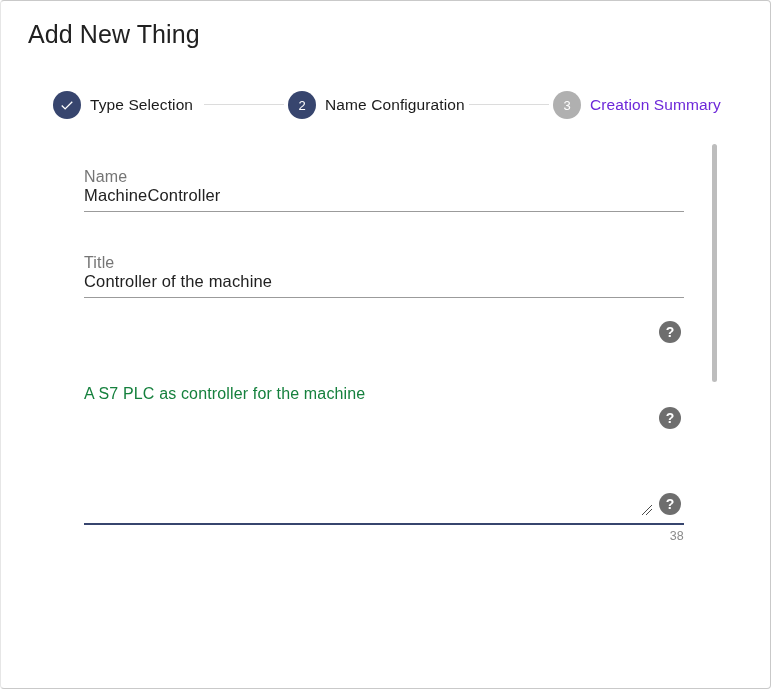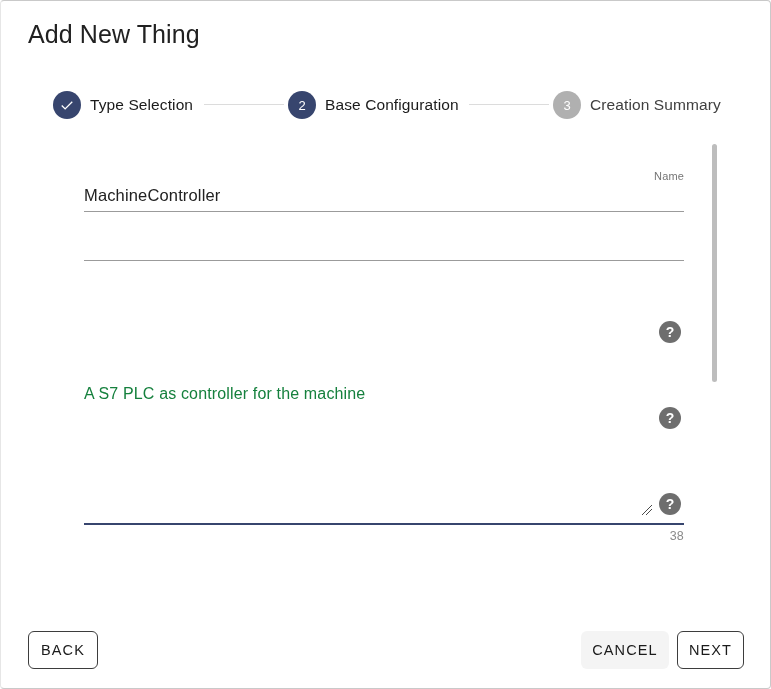--- a/index.html
+++ b/index.html
@@ -71,21 +71,21 @@
     flex: none;
   }
   .step-circle.done, .step-circle.active { background: #37456e; }
   .step-circle.upcoming { background: #b0b0b0; }
   .step-label {
     margin-left: 9px;
     font-size: 15.5px;
     letter-spacing: 0.1px;
   }
   .step-label.strong { color: #1b1b1b; font-weight: 500; text-align: right; }
-  .step-label.muted  { color: #404040; font-weight: 400; }
+  .step-label.muted  { color: #6d28d9; font-weight: 400; }
   .step-check {
     display: block;
     width: 16px;
     height: 16px;
   }
   .connector {
     position: absolute;
     top: 17px;
     height: 1px;
     background: #dcdcdc;
@@ -104,25 +104,24 @@
     width: 771px;
     height: 480px;
   }
 
   .field {
     position: absolute;
     left: 83px;
     width: 600px;
   }
   .field-label {
-    font-size: 11px;
+    font-size: 16px;
     line-height: 15px;
     color: #757575;
     letter-spacing: 0.15px;
-    text-align: right;
   }
   .field-label.focused { color: #3b5ca8; }
   .field-value {
     margin-top: 0;
     font-size: 16.5px;
     line-height: 22px;
     color: #212121;
     letter-spacing: 0.15px;
     height: 22px;
     overflow: hidden;
@@ -255,39 +254,41 @@
       <div class="step-circle done">
         <svg class="step-check" viewBox="0 0 24 24" aria-hidden="true">
           <path d="M9.2 16.4 4.8 12l-1.4 1.4 5.8 5.8L20.6 7.8 19.2 6.4z" fill="#ffffff"></path>
         </svg>
       </div>
       <div class="step-label strong">Type Selection</div>
     </div>
 
     <div class="step" id="step-2">
       <div class="step-circle active">2</div>
-      <div class="step-label strong">Base Configuration</div>
+      <div class="step-label strong">Name Configuration</div>
     </div>
 
     <div class="step" id="step-3">
       <div class="step-circle upcoming">3</div>
       <div class="step-label muted">Creation Summary</div>
     </div>
   </div>
 
   <div id="form-area">
 
     <div class="field" id="field-name">
       <div class="field-label">Name</div>
       <div class="field-value">MachineController</div>
       <div class="field-underline"></div>
     </div>
     <div class="help-icon" id="help-name">?</div>
 
     <div class="field" id="field-title">
+      <div class="field-label">Title</div>
+      <div class="field-value">Controller of the machine</div>
       <div class="field-underline"></div>
     </div>
     <div class="help-icon" id="help-title">?</div>
 
     <div class="field" id="field-description">
       <div id="description-box">
         <div id="description-text">A S7 PLC as controller for the machine</div>
         <svg id="resize-handle" viewBox="0 0 12 12" aria-hidden="true">
           <path d="M11 1 1 11M11 5 5 11" stroke="#4a4a4a" stroke-width="1" fill="none"></path>
         </svg>
@@ -295,19 +296,14 @@
       <div class="field-underline focused"></div>
       <div id="char-counter">38</div>
     </div>
     <div class="help-icon" id="help-description">?</div>
   </div>
 
   <div id="scrollbar-track">
     <div id="scrollbar-thumb"></div>
   </div>
 
-  <div id="footer">
-    <div class="btn outlined" id="btn-back">BACK</div>
-    <div class="btn flat" id="btn-cancel">CANCEL</div>
-    <div class="btn outlined" id="btn-next">NEXT</div>
-  </div>
 
 </div>
 
 </body></html>

